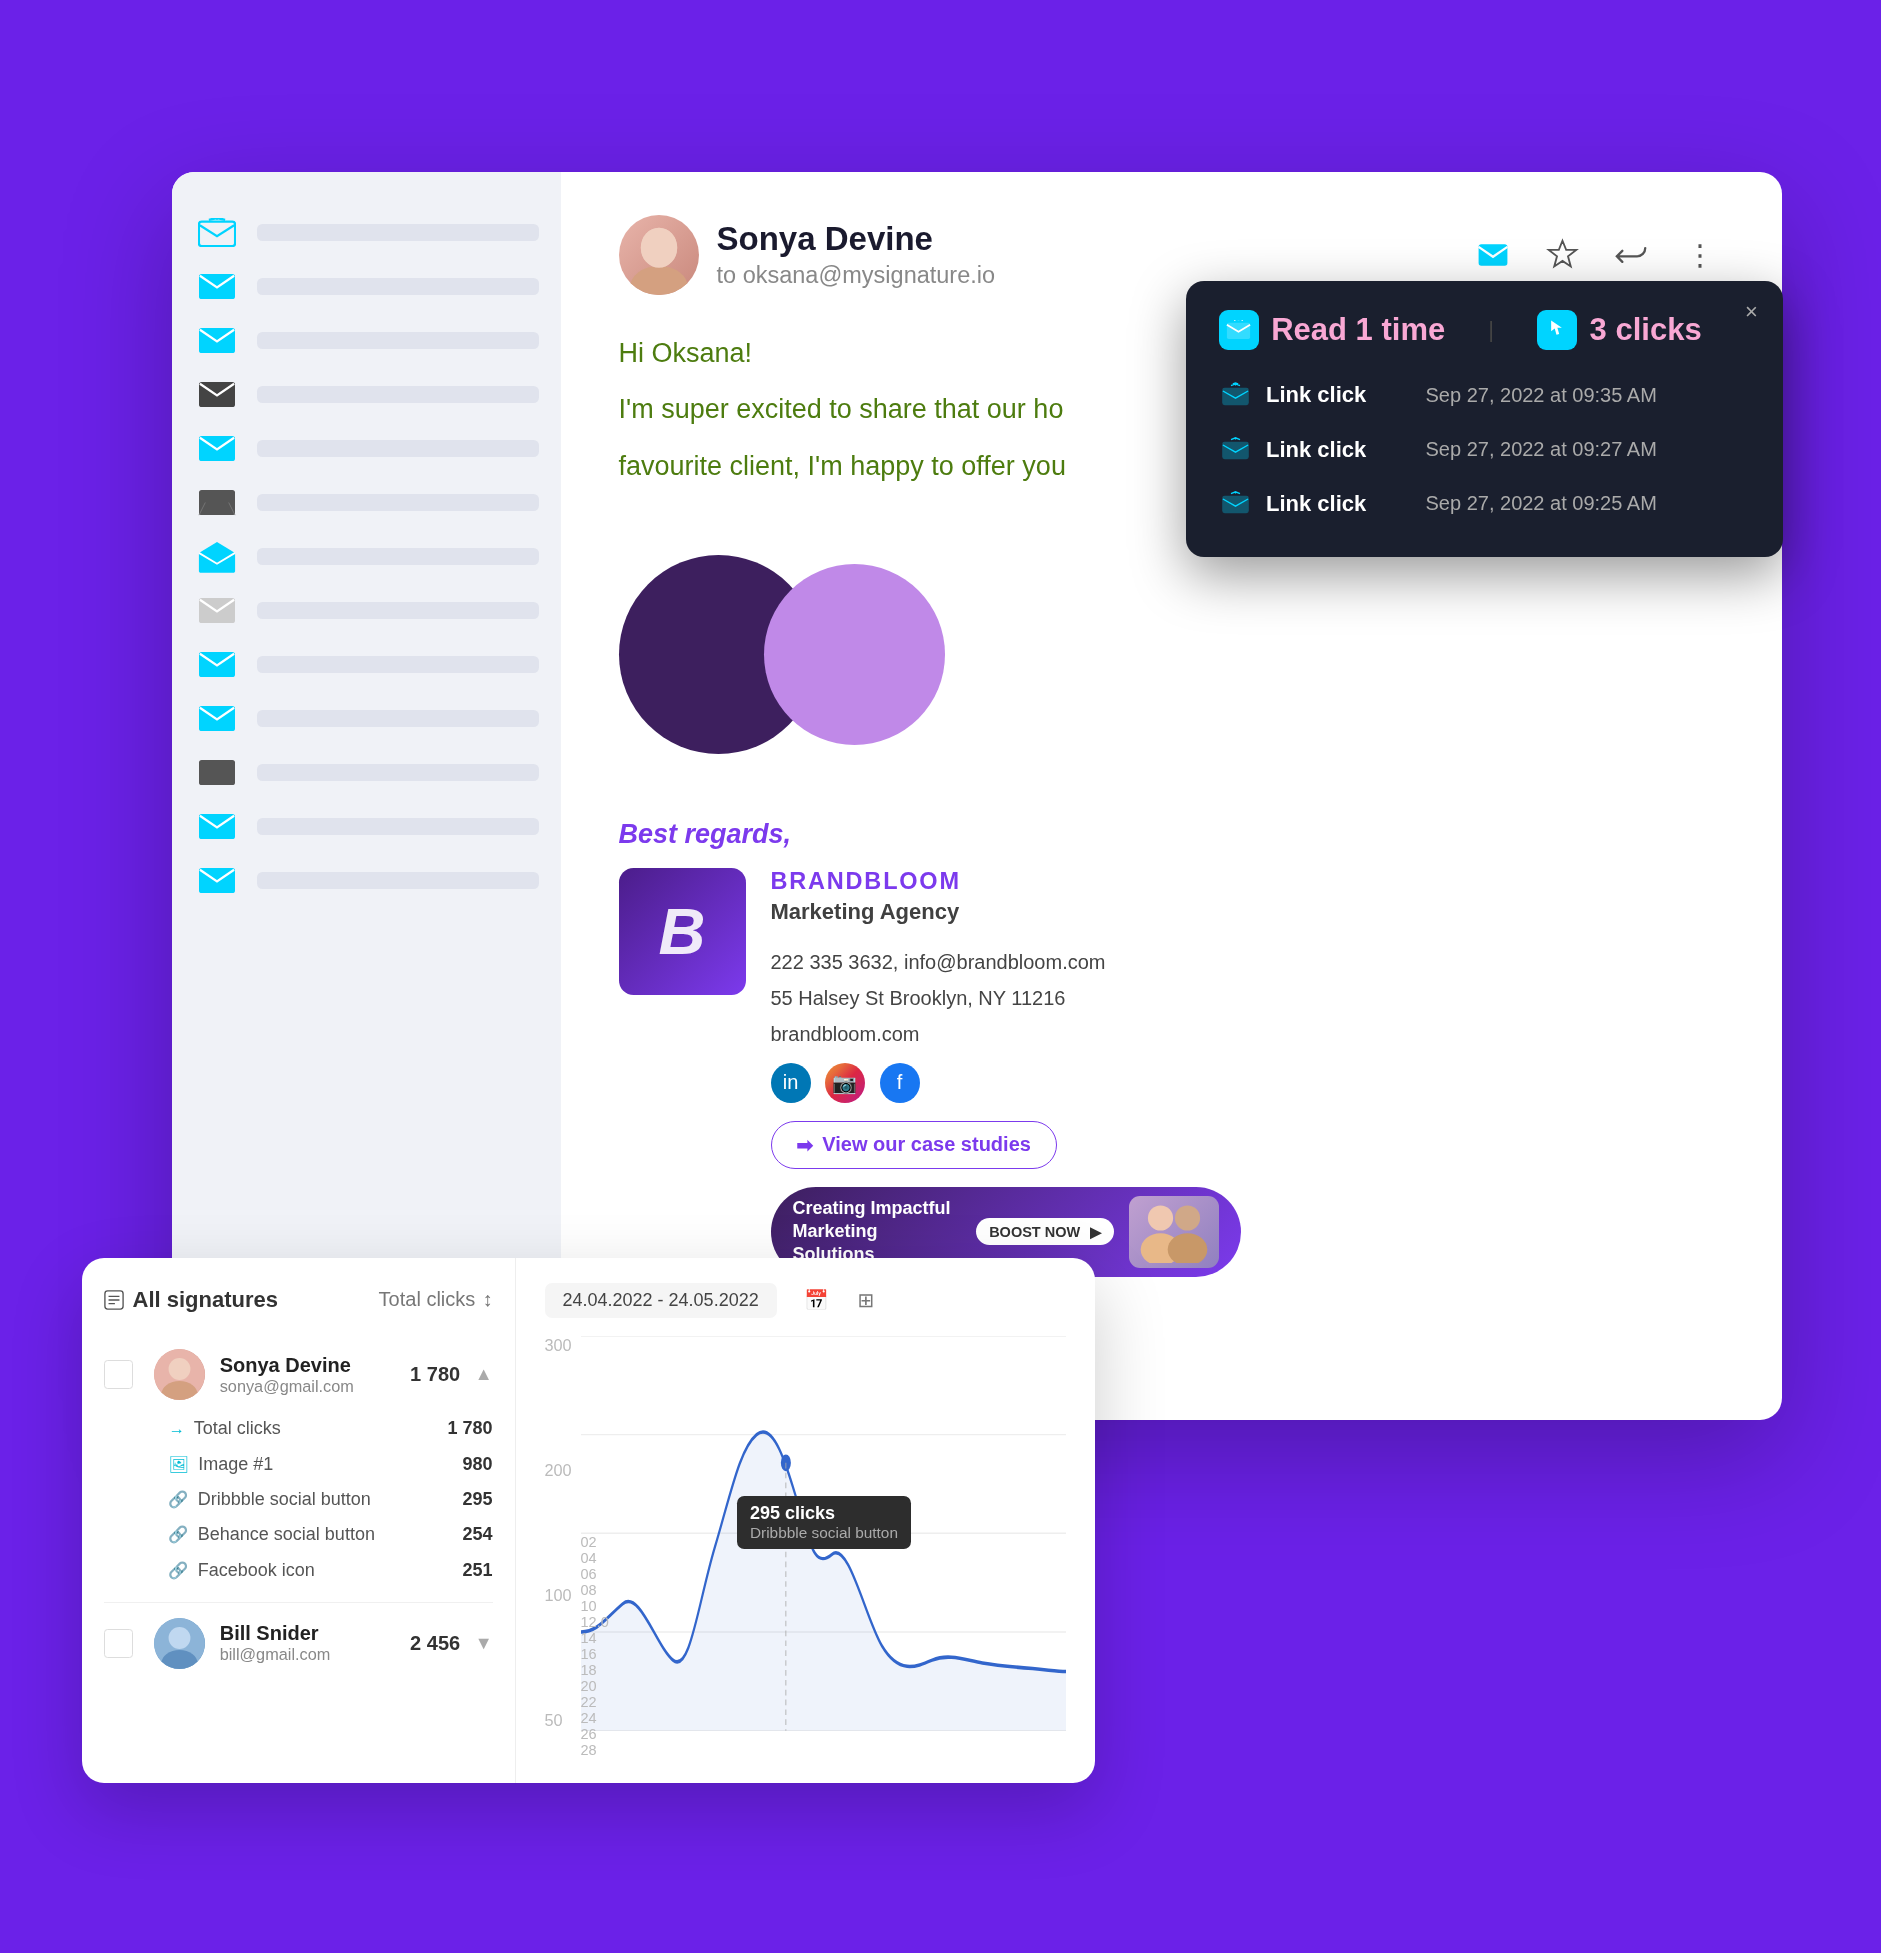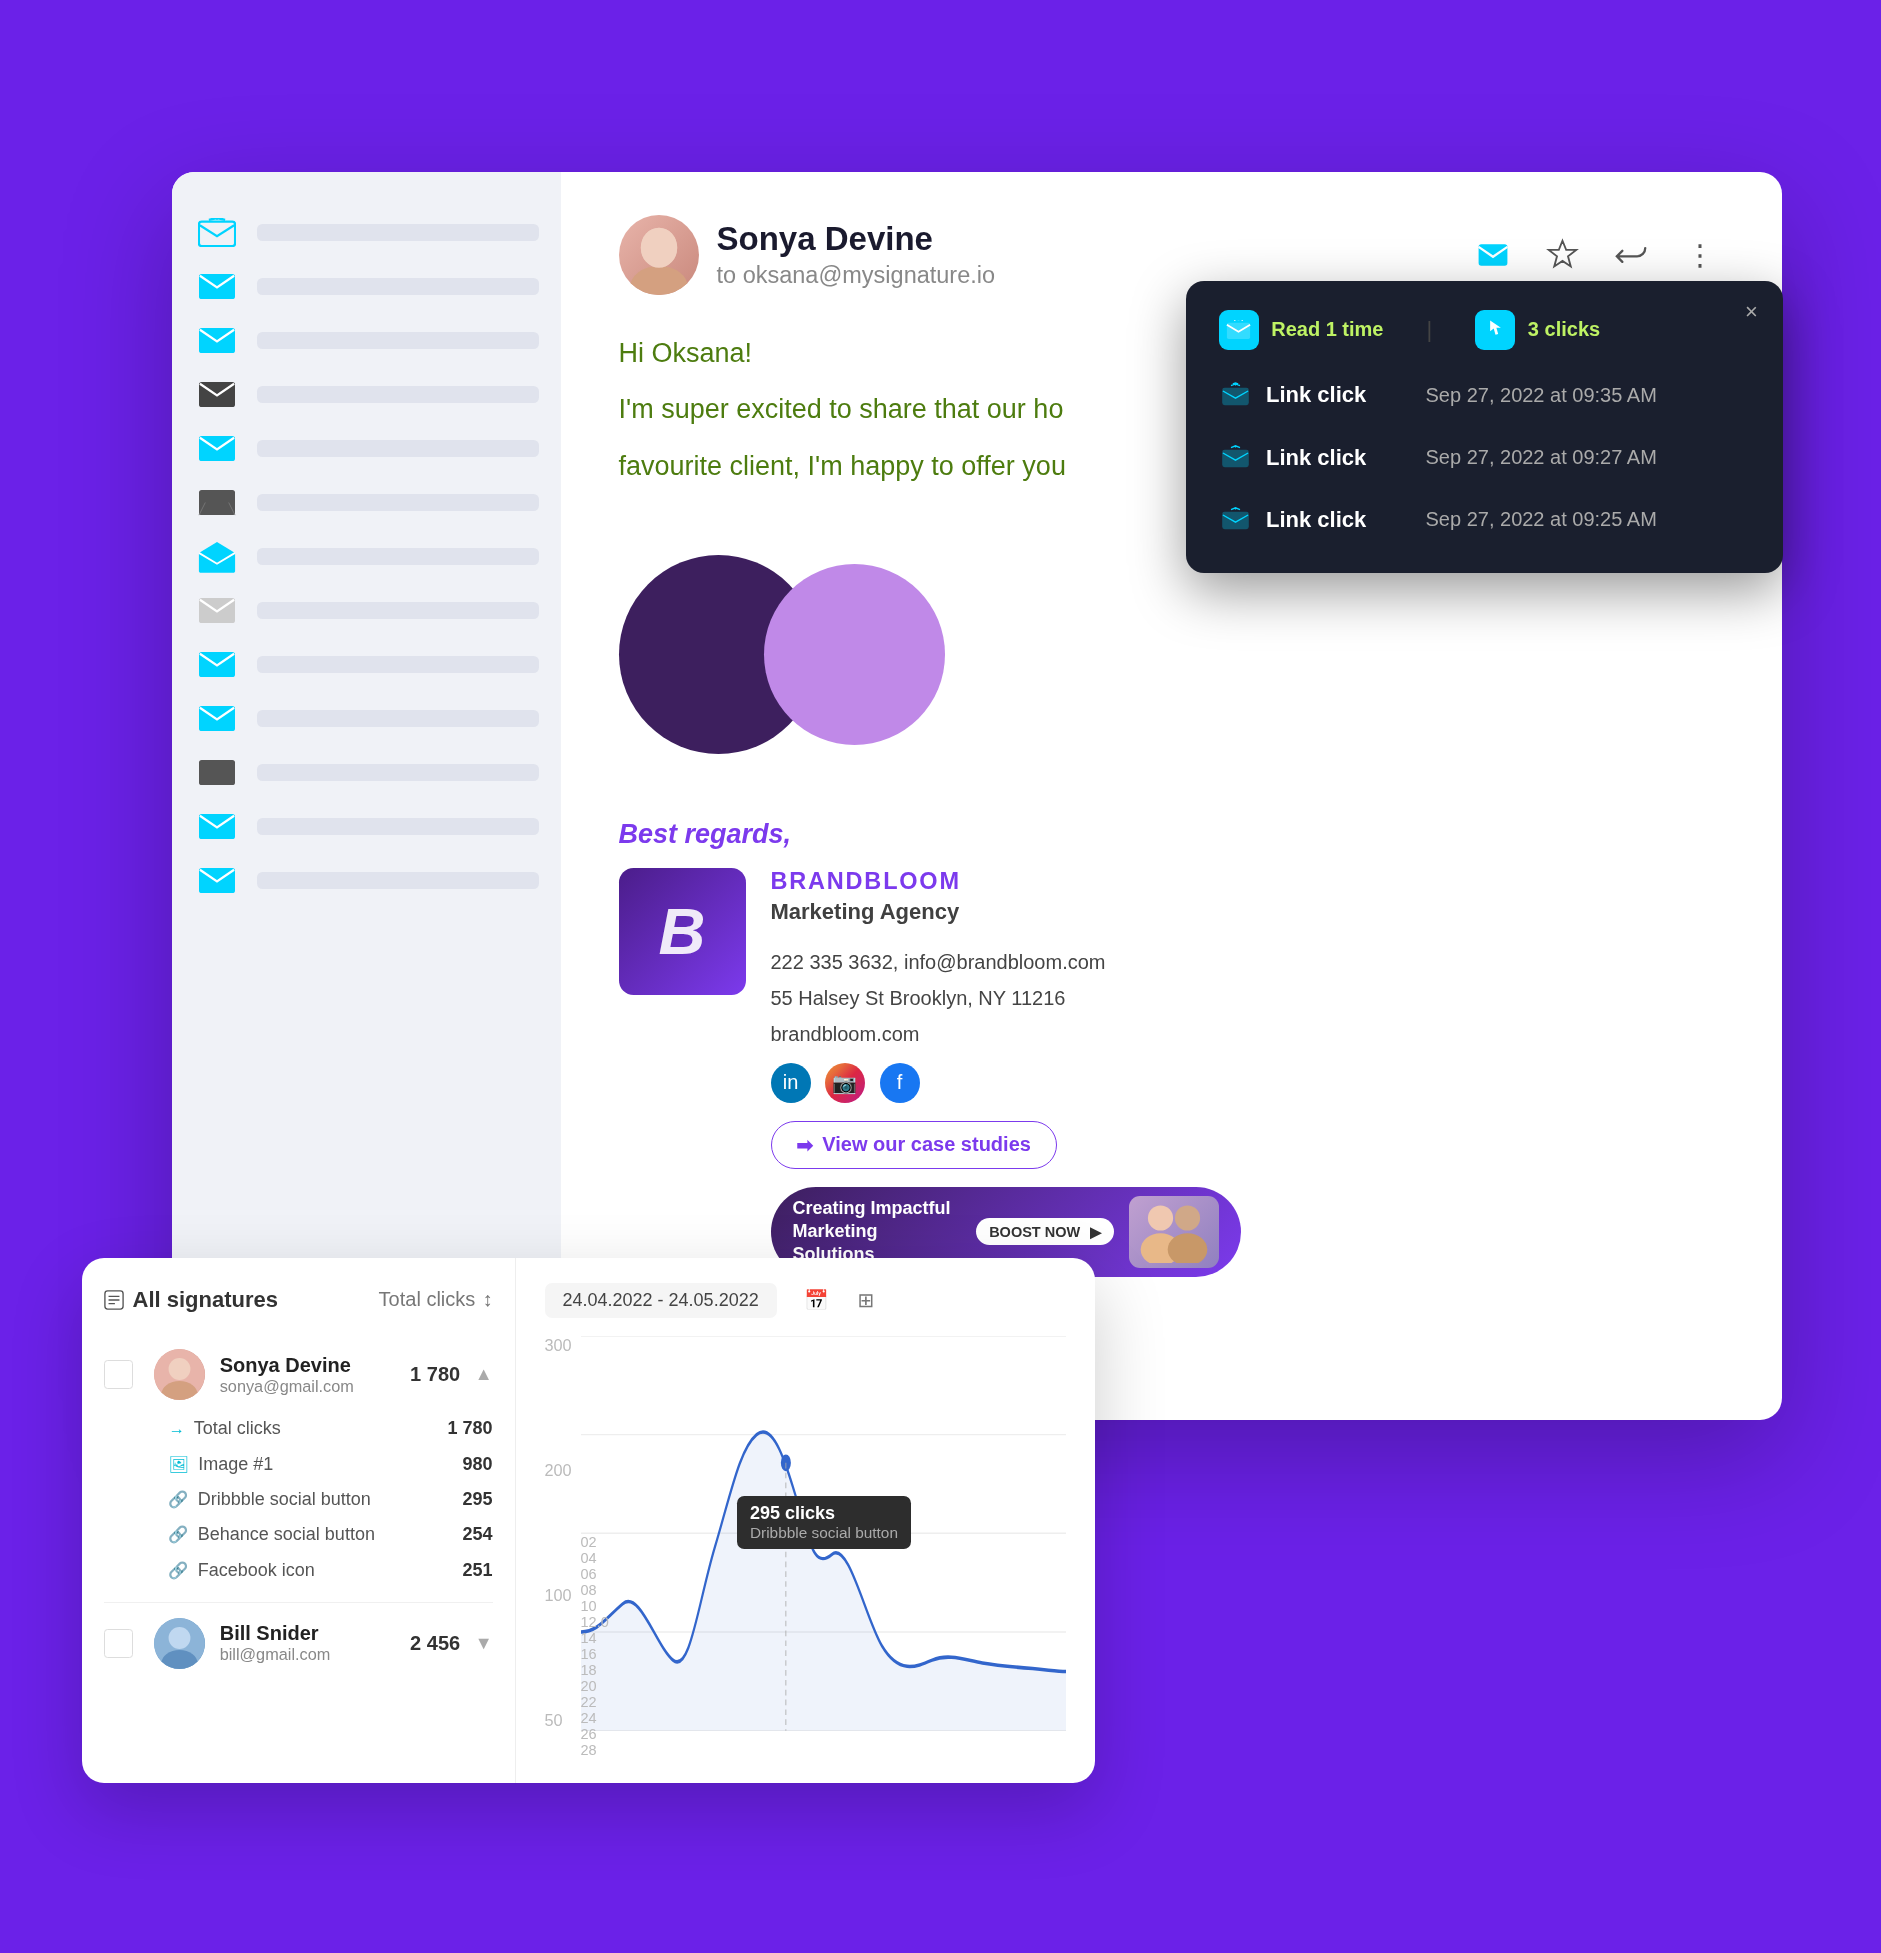--- a/index.html
+++ b/index.html
@@ -316,32 +316,32 @@
     .popup-stat-icon {
       width: 40px;
       height: 40px;
       background: #00d4ff;
       border-radius: 9px;
       display: flex;
       align-items: center;
       justify-content: center;
     }
     .popup-stat-text {
-      color: #bef264;
-      font-size: 20px;
+      color: #f9a8d4;
+      font-size: 31px;
       font-weight: 600;
     }
     .popup-divider {
       color: #444;
       font-size: 22px;
     }
     .popup-events {
       display: flex;
       flex-direction: column;
-      gap: 15px;
+      gap: 7px;
     }
     .popup-event {
       display: flex;
       align-items: center;
       gap: 14.5px;
       padding: 7.2px 0;
     }
     .event-icon {
       width: 33px;
       height: 33px;

